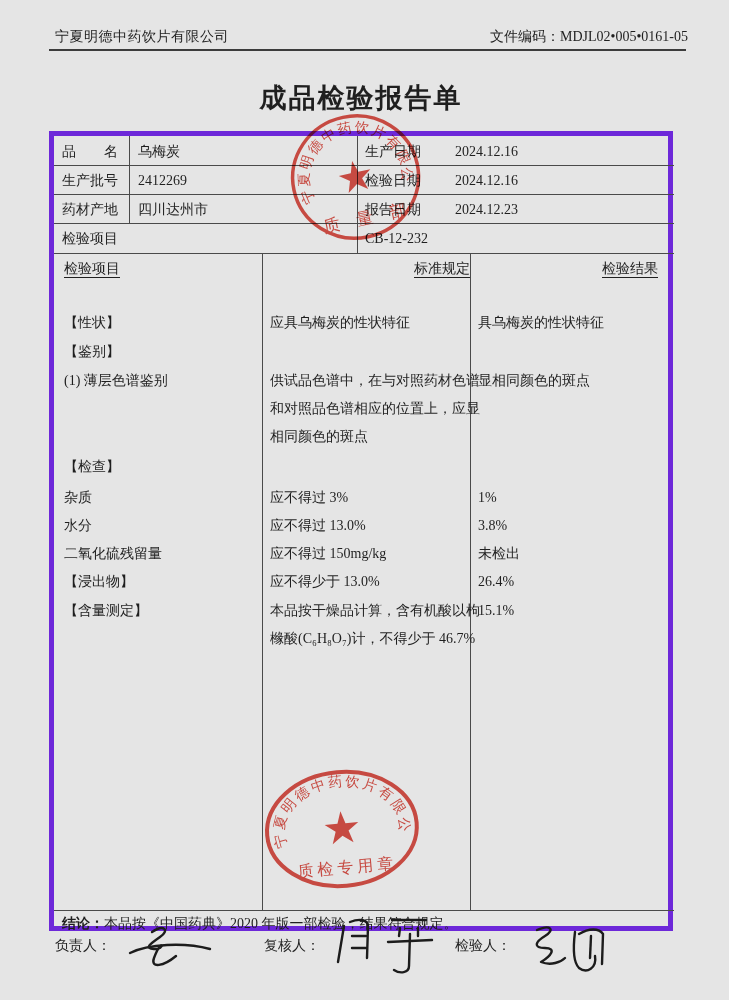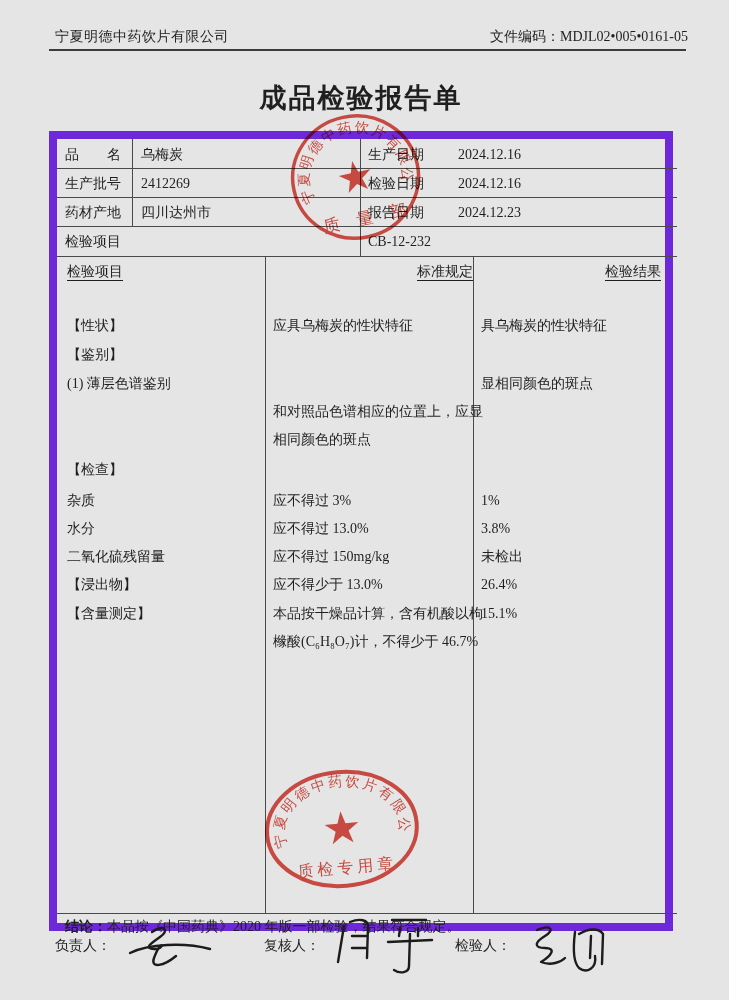--- a/index.html
+++ b/index.html
@@ -4,21 +4,21 @@
 <style>
   html,body{margin:0;padding:0;background:#fff;}
   .page{position:relative;width:729px;height:1000px;background:#e5e5e5;overflow:hidden;
         font-family:"Liberation Serif","DejaVu Serif",serif;color:#1f1f1f;}
   .hdr-company{position:absolute;left:55px;top:28px;font-size:14px;letter-spacing:.5px;}
   .hdr-code{position:absolute;right:41px;top:28px;font-size:14px;}
   .hdr-rule{position:absolute;left:49px;top:49px;width:637px;height:2px;background:#3c3c3c;}
   .title{position:absolute;left:49px;top:80px;width:624px;text-align:center;
          font-size:27px;font-weight:700;letter-spacing:2px;}
   .doc-table{position:absolute;left:49px;top:131px;width:624px;height:800px;
-             border:8px solid #6d28d9;box-sizing:border-box;}
+             border:5px solid #6d28d9;box-sizing:border-box;}
   .hl,.vl{position:absolute;background:#4a4a4a;}
   .hl{height:1px;left:0;width:620px;}
   .vl{width:1px;}
   .cell{position:absolute;height:22px;line-height:22px;font-size:14px;white-space:nowrap;}
   .und{text-decoration:underline;text-underline-offset:4px;}
   .ctr{text-align:right;}
   .bold{font-weight:700;}
   .stamp{position:absolute;mix-blend-mode:multiply;opacity:.88;pointer-events:none;}
   .stamp text{font-family:"Liberation Serif","DejaVu Serif",serif;}
   .sig{position:absolute;}
@@ -70,20 +70,21 @@
     <div class="cell ctr" style="left:208px;top:122px;width:208px"><span class="und">标准规定</span></div>
     <div class="cell ctr" style="left:416px;top:122px;width:188px"><span class="und">检验结果</span></div>
 
     <div class="cell" style="left:10px;top:176px">【性状】</div>
     <div class="cell" style="left:216px;top:176px">应具乌梅炭的性状特征</div>
     <div class="cell" style="left:424px;top:176px">具乌梅炭的性状特征</div>
 
     <div class="cell" style="left:10px;top:205px">【鉴别】</div>
 
     <div class="cell" style="left:10px;top:234px">(1) 薄层色谱鉴别</div>
+    <div class="cell" style="left:216px;top:234px">供试品色谱中，在与对照药材色谱</div>
     <div class="cell" style="left:216px;top:262px">和对照品色谱相应的位置上，应显</div>
     <div class="cell" style="left:216px;top:290px">相同颜色的斑点</div>
     <div class="cell" style="left:424px;top:234px">显相同颜色的斑点</div>
 
     <div class="cell" style="left:10px;top:320px">【检查】</div>
 
     <div class="cell" style="left:10px;top:351px">杂质</div>
     <div class="cell" style="left:216px;top:351px">应不得过 3%</div>
     <div class="cell" style="left:424px;top:351px">1%</div>
 

